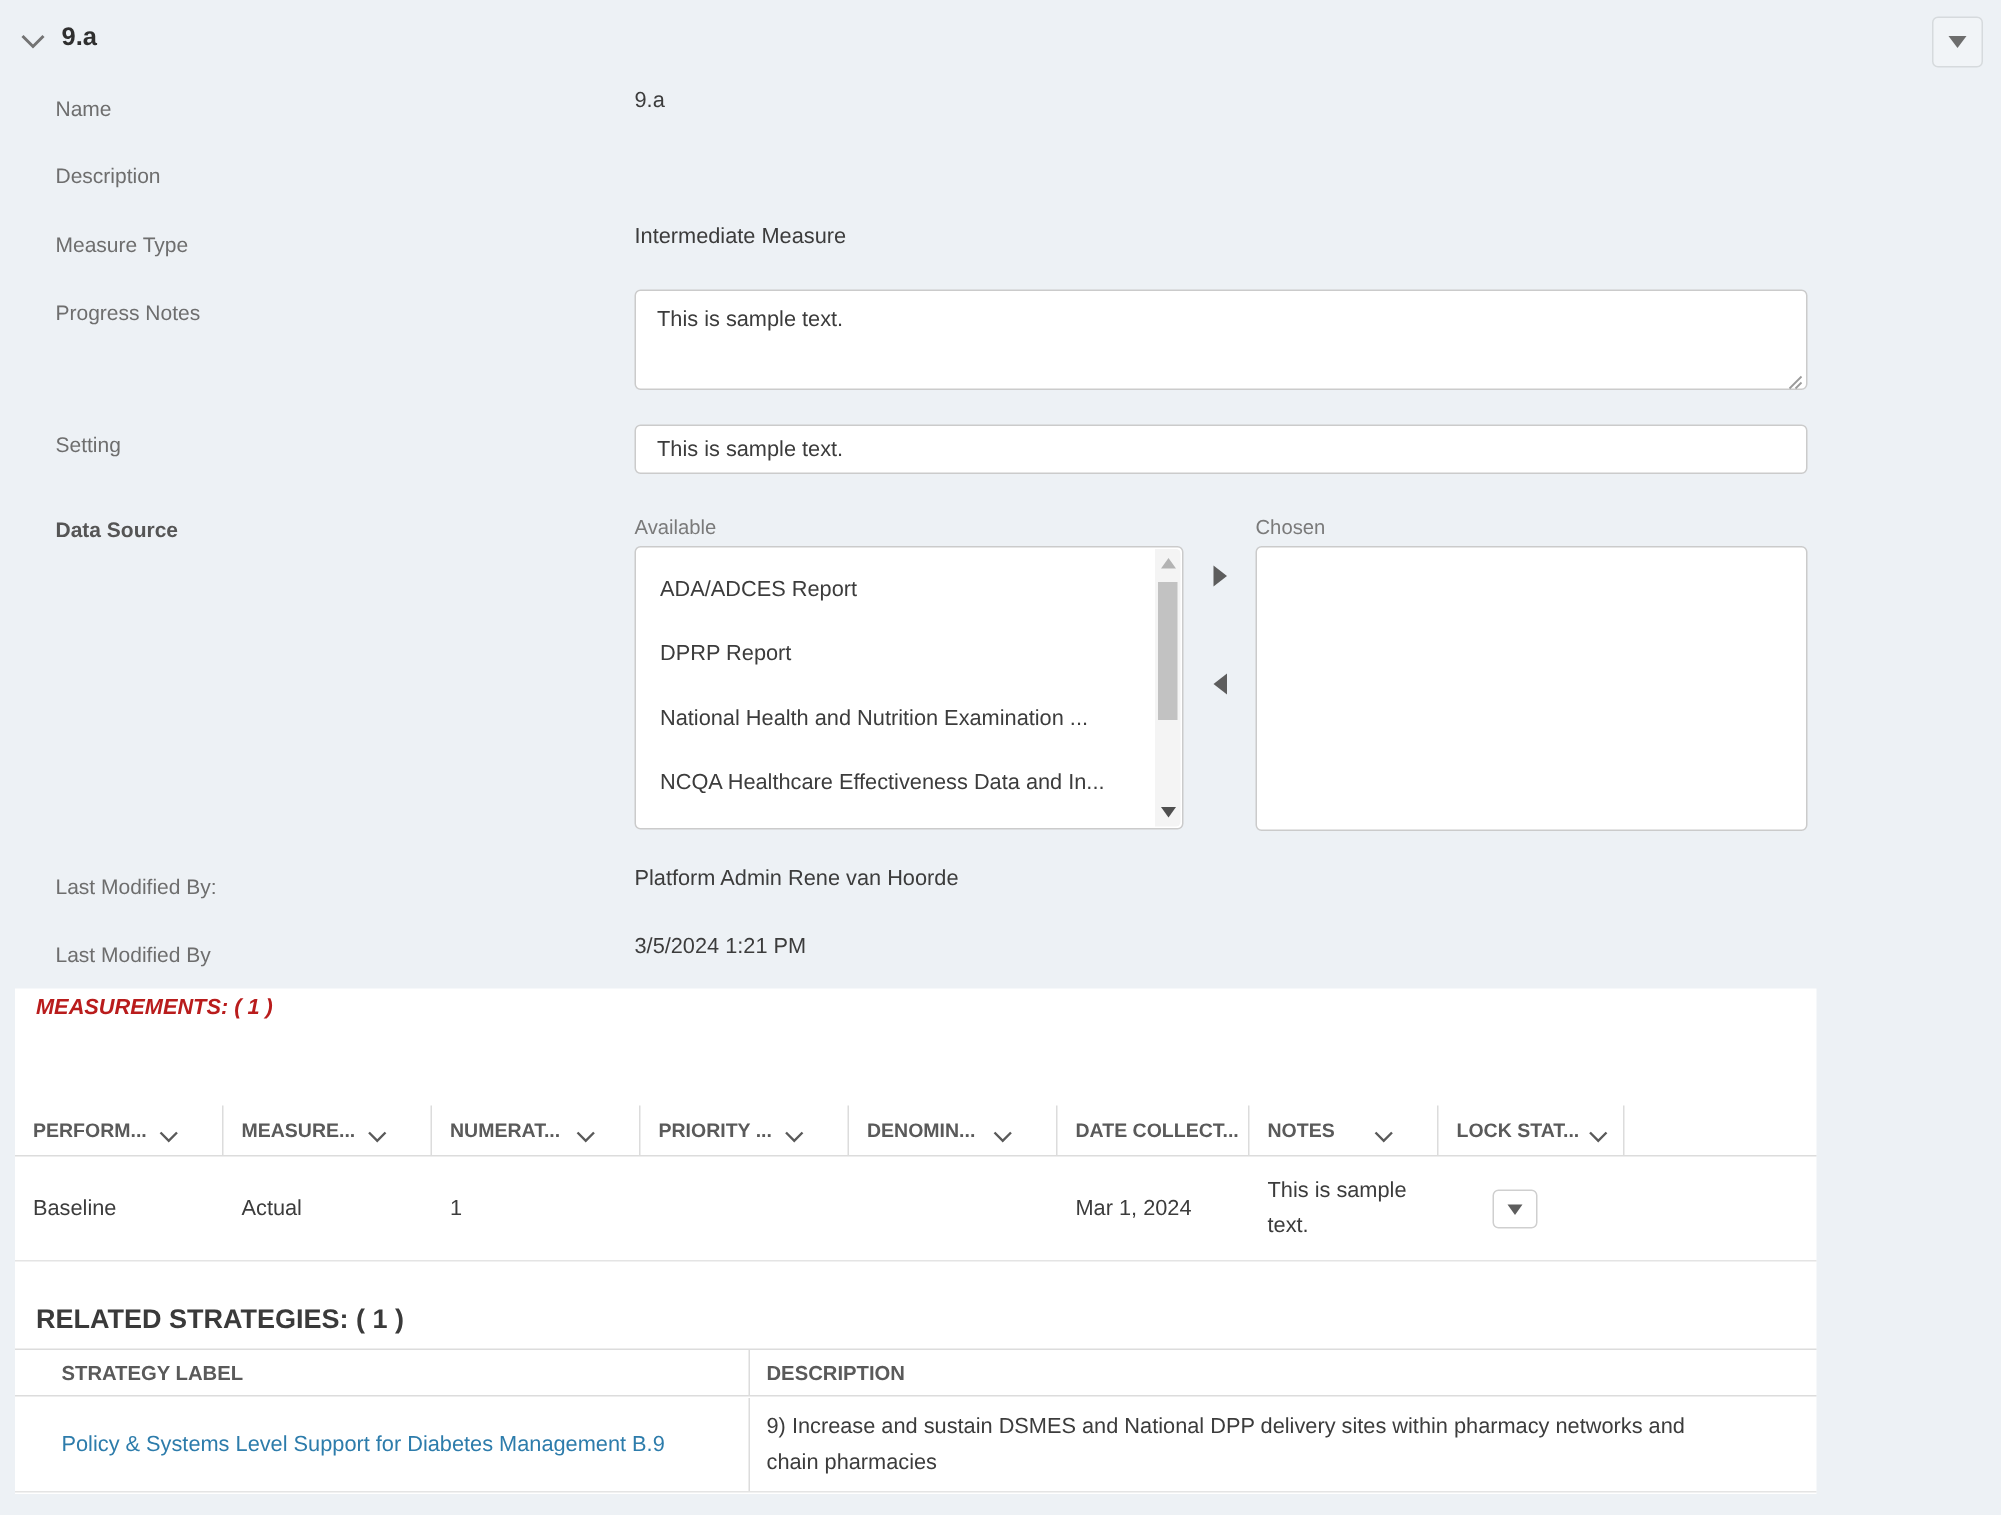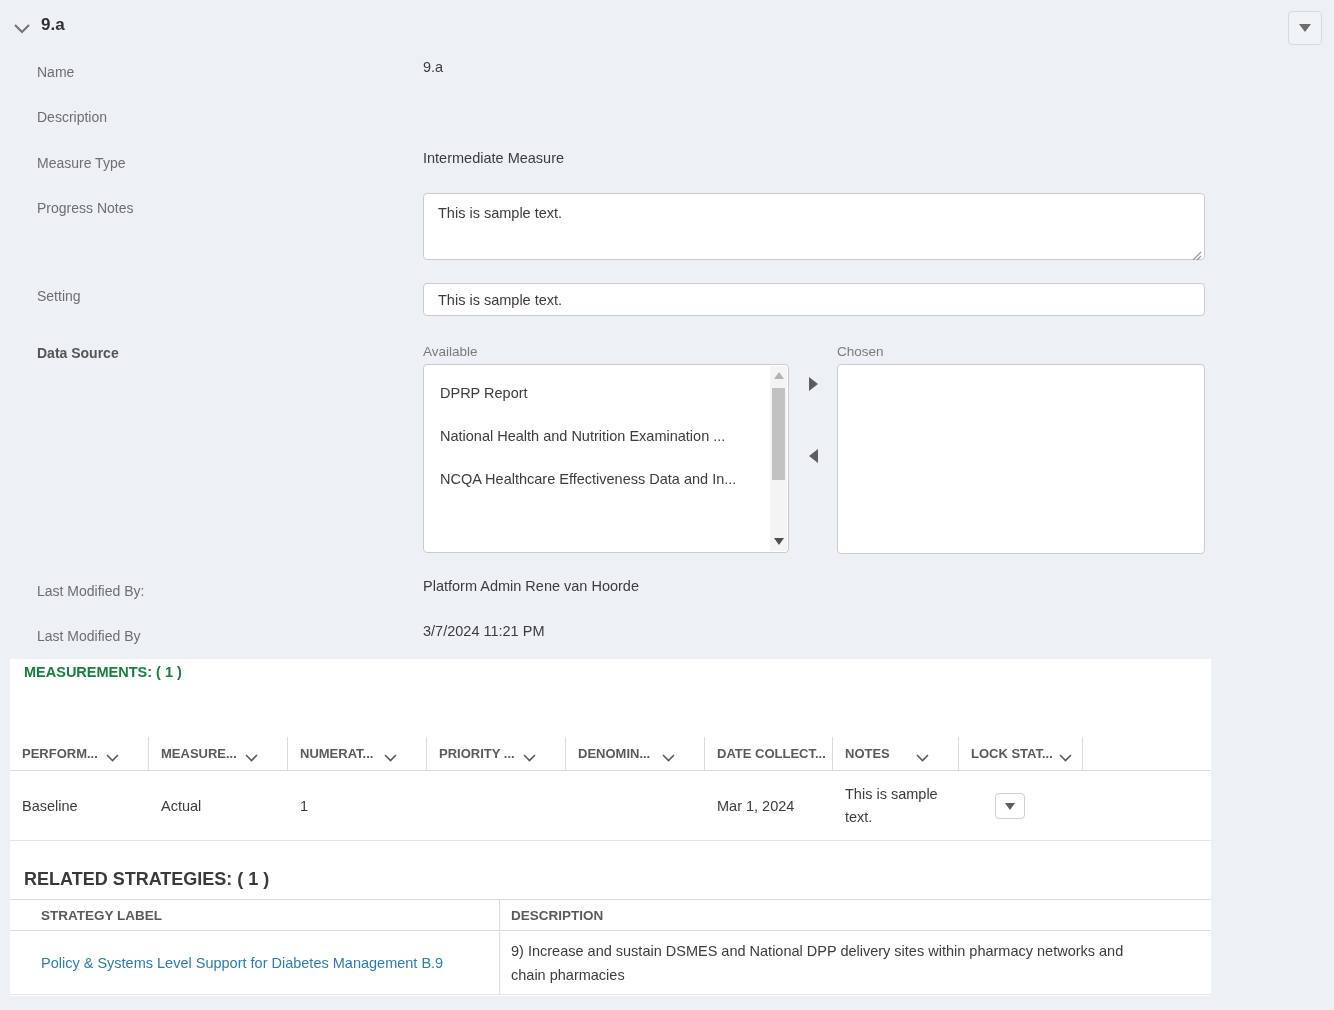--- a/index.html
+++ b/index.html
@@ -71,21 +71,21 @@
   .chosen-box {
     position:absolute; left:837px; top:364px; width:368px; height:190px;
     background:#fff; border:1px solid #cbcbcb; border-radius:4px;
   }
 
   
   .panel {
     position:absolute; left:10px; top:659px; width:1201px; height:337px;
     background:#fff;
   }
-  .panel-title { position:absolute; left:14px; top:5px; font-size:14.5px; font-weight:bold; color:#15803d; }
+  .panel-title { position:absolute; left:14px; top:5px; font-size:14.5px; font-weight:bold; color:#b91c1c;font-style:italic; }
   .add-btn {
     position:absolute; left:1022px; top:27px; width:167px; height:36px;
     background:#0d6c7e; border:none; border-radius:4px; color:#fff;
     font-family:"Liberation Sans",sans-serif; font-size:14.5px; cursor:pointer;
   }
 
   .m-header { position:absolute; left:0; top:78px; width:1201px; height:34px; display:flex; border-bottom:1px solid #dcdcdc; }
   .m-th {
     display:flex; align-items:center; justify-content:space-between;
     padding:0 29px 0 12px; border-right:1px solid #dcdcdc;
@@ -142,39 +142,40 @@
   <div class="flabel" style="top:155px">Measure Type</div>
   <div class="flabel" style="top:200px">Progress Notes</div>
   <div class="flabel" style="top:288px">Setting</div>
   <div class="flabel bold" style="top:345px">Data Source</div>
   <div class="flabel" style="top:583px">Last Modified By:</div>
   <div class="flabel" style="top:628px">Last Modified By</div>
 
   <div class="fvalue" style="top:59px">9.a</div>
   <div class="fvalue" style="top:150px">Intermediate Measure</div>
   <div class="fvalue" style="top:578px">Platform Admin Rene van Hoorde</div>
-  <div class="fvalue" style="top:623px">3/7/2024 11:21 PM</div>
+  <div class="fvalue" style="top:623px">3/5/2024 1:21 PM</div>
 
   <div class="notes-wrap">
     <textarea class="notes-area" style="">This is sample text.</textarea>
     <span class="resize-glyph">
       <svg width="10" height="10" viewBox="0 0 10 10">
           <line x1="1" y1="9" x2="9" y2="1" stroke="#9a9a9a" stroke-width="1.2"></line>
           <line x1="5" y1="9" x2="9" y2="5" stroke="#9a9a9a" stroke-width="1.2"></line>
         </svg>
     </span>
   </div>
 
   <input class="setting-input" type="text" value="This is sample text." style="">
 
   <div class="ds-sublabel" style="left:423px; top:344px">Available</div>
   <div class="ds-sublabel" style="left:837px; top:344px">Chosen</div>
 
   <div class="listbox">
     <ul>
+      <li>ADA/ADCES Report</li>
       <li>DPRP Report</li>
       <li>National Health and Nutrition Examination ...</li>
       <li>NCQA Healthcare Effectiveness Data and In...</li>
     </ul>
     <div class="scrollbar">
       <span class="scroll-up"></span>
       <span class="scroll-thumb"></span>
       <span class="scroll-down"></span>
     </div>
   </div>

